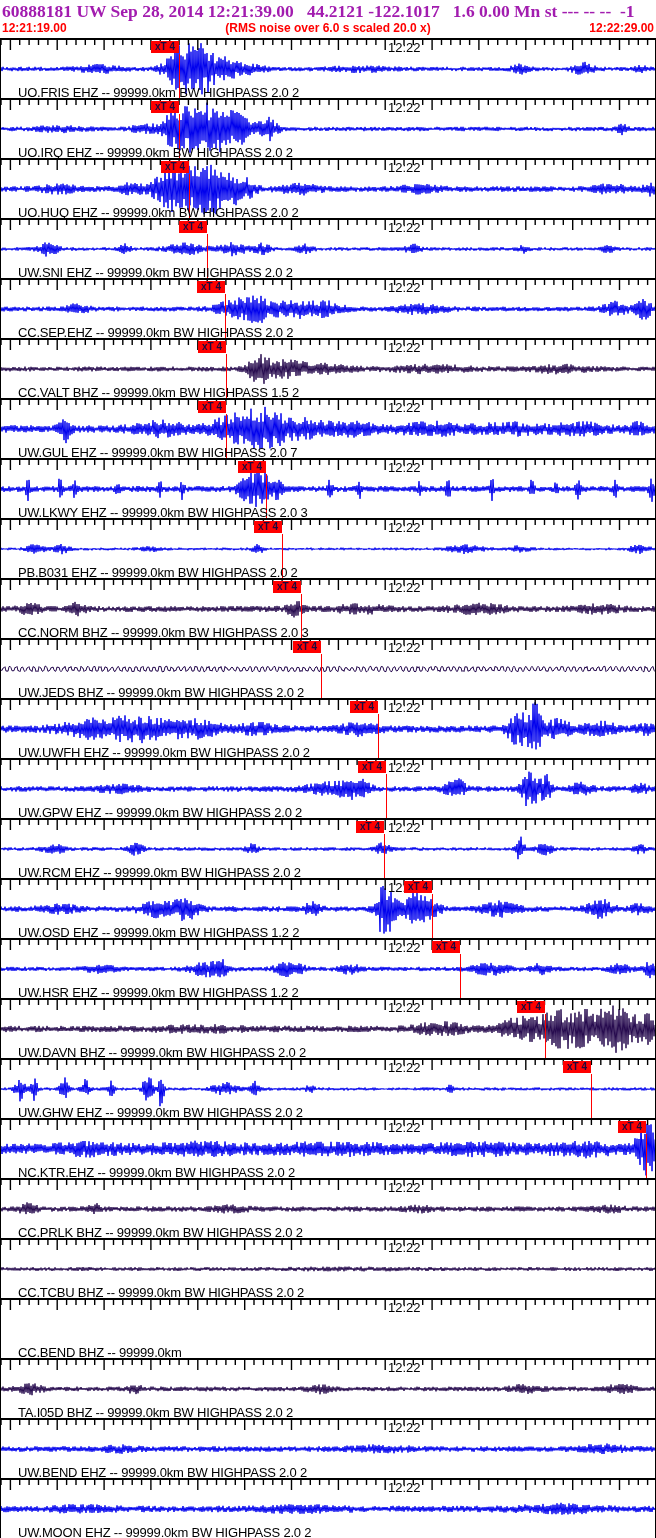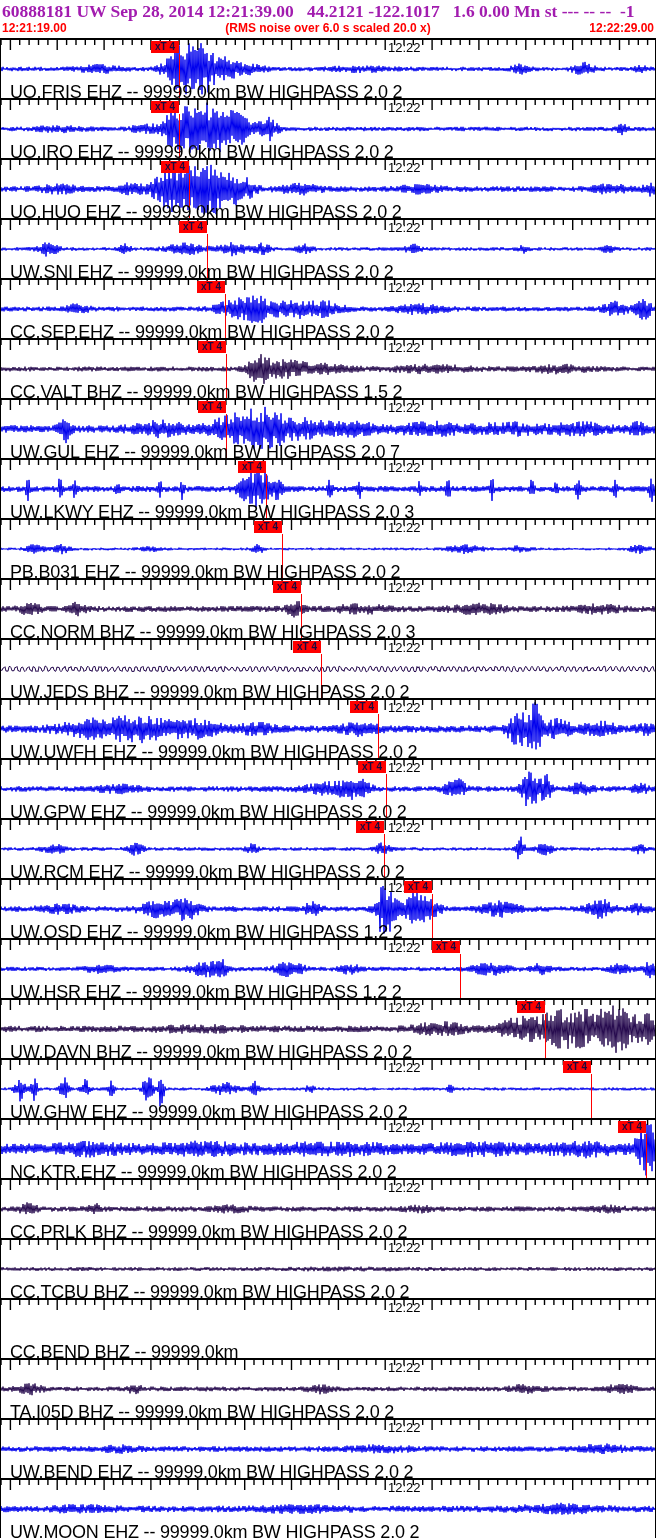--- a/index.html
+++ b/index.html
@@ -16,21 +16,21 @@
   #panels{position:absolute;left:0;top:38px;width:656px;}
   .panel{position:relative;width:654px;height:58px;border-top:2px solid #000;
          border-left:1px solid #000;border-right:1px solid #000;overflow:hidden;background:#fff;}
   .ticks{position:absolute;left:0;top:0;width:654px;height:12px;}
   .wave{position:absolute;left:-1px;top:0;width:656px;height:58px;}
   .minute{position:absolute;top:1px;font-size:13px;color:#000;z-index:3;line-height:13px;}
   .pickline{position:absolute;top:14px;bottom:0;width:1px;background:#ff0000;z-index:4;}
   .pickbox{position:absolute;top:1px;height:12px;background:#ff0000;z-index:5;
            font-size:10px;font-weight:700;color:#1a093d;line-height:12px;
            padding:0 4px;white-space:pre;}
-  .slabel{position:absolute;left:9px;bottom:-1px;font-size:18px;color:#000;z-index:6;
+  .slabel{position:absolute;left:17px;bottom:-1px;font-size:13px;color:#000;z-index:6;
           white-space:pre;line-height:13px;letter-spacing:-0.2px;}
 </style>
 </head>
 <body>
 
 <div id="app">
   <div id="hdr1" style="color: #a21caf;">60888181 UW Sep 28, 2014 12:21:39.00   44.2121 -122.1017   1.6 0.00 Mn st --- -- --  -1</div>
   <div id="hdr2" style="color: rgb(255, 0, 0);">
     <span>12:21:19.00</span>
     <span>(RMS noise over 6.0 s scaled 20.0 x)</span>

